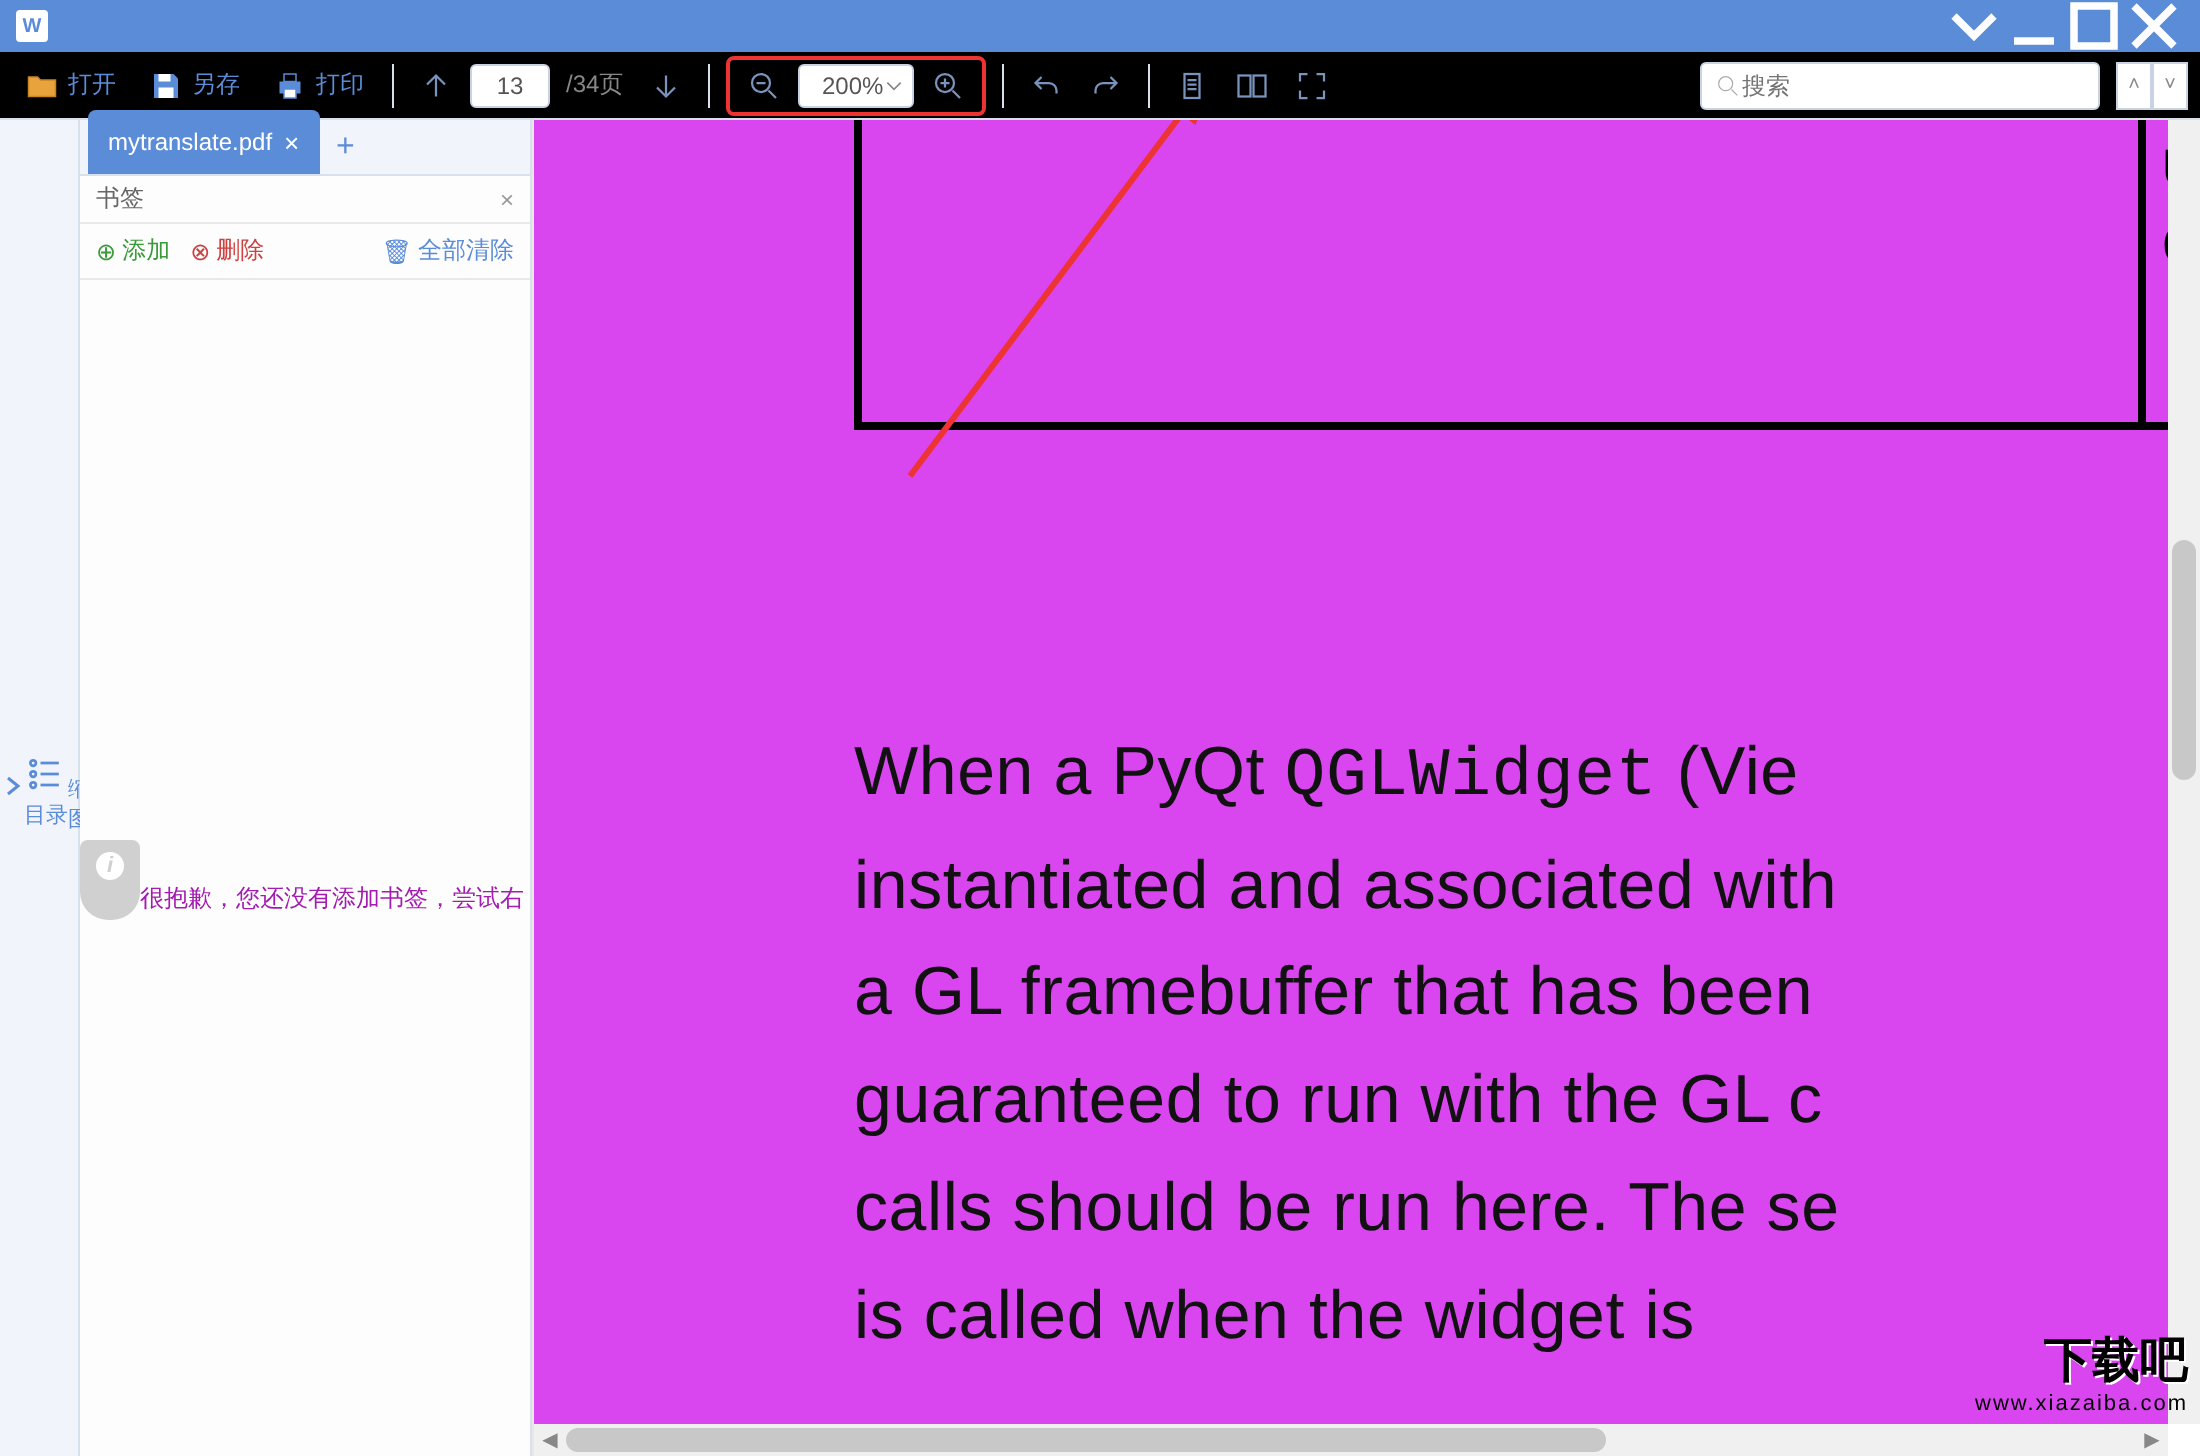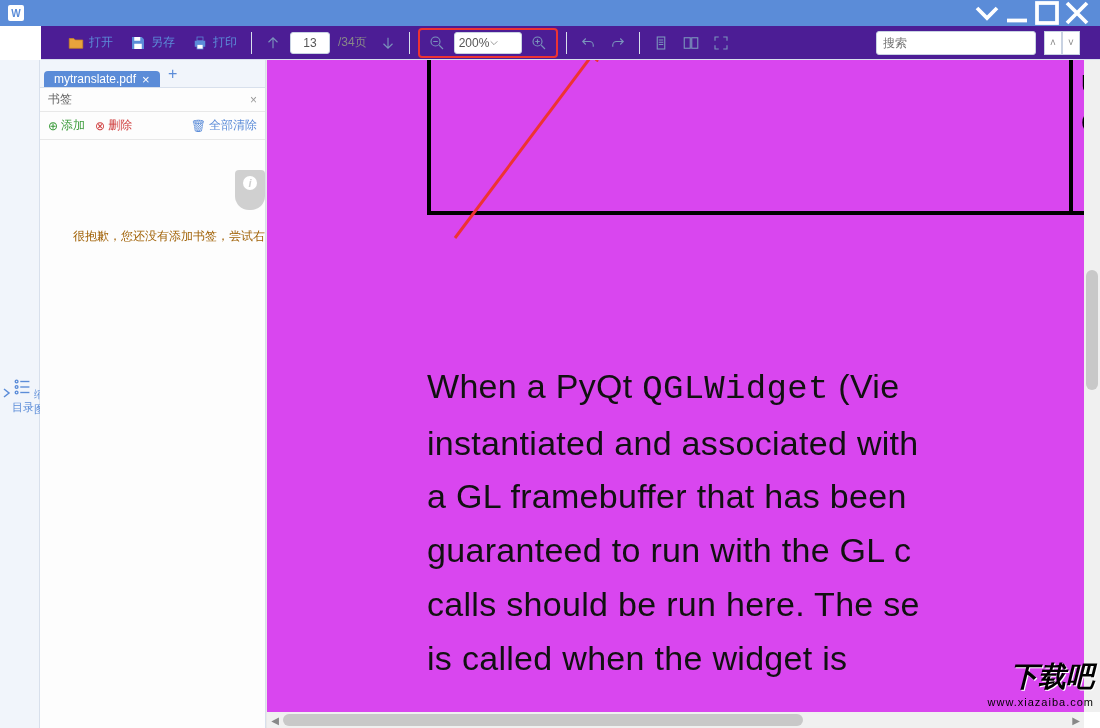--- a/index.html
+++ b/index.html
@@ -4,80 +4,80 @@
 <style>
 * { margin: 0; padding: 0; box-sizing: border-box; font-family: "Microsoft YaHei", Arial, sans-serif; }
 body { width: 1100px; height: 728px; overflow: hidden; background: #fff; position: relative; }
 
 .titlebar { height: 26px; background: #5b8cd8; color: #fff; display: flex; align-items: center; padding: 0 8px; font-size: 12px; }
 .titlebar .app-icon { width: 16px; height: 16px; background: #fff; margin-right: 6px; border-radius: 2px; display:flex; align-items:center; justify-content:center; color:#5b8cd8; font-size:10px; font-weight:bold; }
 .titlebar .spacer { flex: 1; }
 .titlebar .wbtn { width: 30px; height: 26px; display: flex; align-items: center; justify-content: center; cursor: pointer; }
 .titlebar .wbtn svg { stroke: #fff; stroke-width: 1.5; fill: none; }
 
-.toolbar { height: 34px; background: #4c1d95; border-bottom: 1px solid #d8e0ec; display: flex; align-items: center; padding: 0 20px; gap: 4px; font-size: 12px; color: #5b8cd8; margin-left: 41px; }
+.toolbar { height: 34px; background: #000000; border-bottom: 1px solid #d8e0ec; display: flex; align-items: center; padding: 0 6px; gap: 4px; font-size: 12px; color: #5b8cd8; }
 .tbtn { display: flex; align-items: center; height: 26px; padding: 0 6px; gap: 4px; cursor: pointer; border-radius: 3px; }
 .tbtn svg { width: 18px; height: 18px; }
 .tsep { width: 1px; height: 22px; background: #d8e0ec; margin: 0 4px; }
 .page-input { width: 40px; height: 22px; border: 1px solid #c8d2e2; border-radius: 3px; background: #fff; text-align: center; font-size: 12px; color: #555; }
 .page-total { color: #888; padding: 0 4px; }
 .zoom-group { display: flex; align-items: center; border: 2px solid #e33; border-radius: 4px; padding: 2px 4px; gap: 4px; height: 30px; }
-.zoom-select { width: 68px; height: 22px; border: 1px solid #c8d2e2; border-radius: 3px; background: #fff; display: flex; align-items: center; padding: 0 4px; font-size: 12px; color: #555; justify-content: flex-start; }
+.zoom-select { width: 58px; height: 22px; border: 1px solid #c8d2e2; border-radius: 3px; background: #fff; display: flex; align-items: center; padding: 0 4px; font-size: 12px; color: #555; justify-content: flex-end; }
 .zoom-select svg { width: 10px; height: 10px; }
 .icon-btn { width: 26px; height: 26px; display: flex; align-items: center; justify-content: center; cursor: pointer; border-radius: 3px; }
 .icon-btn svg { width: 18px; height: 18px; stroke: #7a93bc; fill: none; stroke-width: 1.5; }
-.search-box { display: flex; align-items: center; border: 1px solid #c8d2e2; border-radius: 3px; background: #fff; height: 24px; padding: 0 6px; width: 160px; margin-left: auto; }
+.search-box { display: flex; align-items: center; border: 1px solid #c8d2e2; border-radius: 3px; background: #fff; height: 24px; padding: 0 6px; width: 200px; margin-left: auto; }
 .search-box input { border: none; outline: none; flex: 1; font-size: 12px; color: #999; background: transparent; }
 .search-box svg { width: 14px; height: 14px; stroke: #aaa; fill: none; }
 .search-nav { display:flex; margin-left:4px; }
 .search-nav .sn { width:18px; height:24px; border:1px solid #c8d2e2; background:#fff; display:flex; align-items:center; justify-content:center; font-size:10px; color:#888; }
 
 .body-area { display: flex; height: calc(728px - 26px - 34px); }
 
 .leftrail { width: 40px; background: #f1f5fb; border-right: 1px solid #d8e0ec; display: flex; align-items: center; padding-top: 4px; }
 .rail-toggle { width: 28px; height: 20px; display: flex; align-items: center; justify-content: center; margin-bottom: 6px; cursor:pointer; }
 .rail-item { width: 36px; height: 44px; display: flex; flex-direction: column; align-items: center; justify-content: center; cursor: pointer; color: #5b8cd8; font-size: 11px; gap: 2px; border-radius: 3px; margin-bottom: 2px; }
 .rail-item svg { width: 22px; height: 22px; stroke: #5b8cd8; fill: none; stroke-width: 1.5; }
 .rail-item.active { background: #e3ecf7; }
 .rail-item.solid svg { fill: #5b8cd8; stroke: none; }
 
 .sidepanel { width: 226px; background: #fdfdfd; border-right: 1px solid #d8e0ec; display: flex; flex-direction: column; }
 .tabstrip { height: 28px; background: #f1f5fb; border-bottom: 1px solid #d8e0ec; display: flex; align-items: flex-end; padding-left: 4px; }
-.tab { height: 16px; background: #5b8cd8; color: #fff; display: flex; align-items: center; padding: 0 10px; font-size: 12px; border-radius: 4px 4px 0 0; gap: 6px; margin-top: 33px; }
+.tab { height: 32px; background: #5b8cd8; color: #fff; display: flex; align-items: center; padding: 0 10px; font-size: 12px; border-radius: 4px 4px 0 0; gap: 6px; margin-top: 33px; }
 .tab .close { cursor: pointer; font-size: 13px; }
 .newtab { width: 26px; height: 26px; display: flex; align-items: center; justify-content: center; color: #5b8cd8; font-size: 16px; cursor: pointer; }
 .panel-header { height: 24px; border-bottom: 1px solid #e8e8e8; display: flex; align-items: center; padding: 0 8px; font-size: 12px; color: #666; justify-content: space-between; }
 .panel-header .px { cursor: pointer; color: #999; }
 .panel-actions { height: 28px; border-bottom: 1px solid #e8e8e8; display: flex; align-items: center; padding: 0 8px; font-size: 12px; gap: 10px; }
 .pa { display: flex; align-items: center; gap: 3px; cursor: pointer; }
 .pa.add { color: #3a9b3a; }
 .pa.del { color: #d04040; }
 .pa.clear { color: #5b8cd8; margin-left: auto; }
-.bookmark-empty { flex: 1; display: flex; flex-direction: column; align-items: flex-end; padding-top: 30px; font-size: 12px; color: #a16207; }
+.bookmark-empty { flex: 1; display: flex; flex-direction: row; align-items: center; padding-top: 30px; font-size: 12px; color: #a21caf; }
 .bm-icon { width: 30px; height: 40px; background: #d0d0d0; border-radius: 4px 4px 14px 14px; position: relative; margin-bottom: 18px; }
 .bm-icon::after { content: "i"; position: absolute; top: 6px; left: 50%; transform: translateX(-50%); width: 14px; height: 14px; background: #fff; border-radius: 50%; color: #d0d0d0; font-weight: bold; font-style: italic; display: flex; align-items: center; justify-content: center; font-size: 11px; }
 
 .content { flex: 1; background: #fff; position: relative; overflow: hidden; border-left: 1px solid #e8e8e8; }
 .doc { position: absolute; left: 0; top: 0; right: 16px; bottom: 16px; background: #d946ef; overflow: hidden; }
 .table-frag { position: absolute; left: 160px; top: 0; width: 900px; height: 155px; border: 4px solid #000; border-top: none; display: flex; }
 .table-frag .cL { flex: 1; border-right: 4px solid #000; }
 .table-frag .cR { width: 250px; padding: 6px 8px; font-family: "Courier New", monospace; font-size: 26px; line-height: 1.5; white-space: pre; overflow: hidden; }
 .body-text { position: absolute; left: 160px; top: 300px; right: 0; font-size: 34px; line-height: 1.58; color: #111; letter-spacing: 0.3px; }
 .body-text .mono { font-family: "Courier New", monospace; }
 
 .arrow-annot { position: absolute; left: 178px; top: -42px; pointer-events: none; }
 
 .vscroll { position: absolute; right: 0; top: 0; bottom: 16px; width: 16px; background: #f0f0f0; }
 .vscroll .thumb { position: absolute; left: 2px; right: 2px; top: 210px; height: 120px; background: #c8c8c8; border-radius: 6px; }
 .hscroll { position: absolute; left: 0; right: 16px; bottom: 0; height: 16px; background: #f0f0f0; }
 .hscroll .thumb { position: absolute; top: 2px; bottom: 2px; left: 0; width: 520px; background: #c8c8c8; border-radius: 6px; }
 .hscroll .arrow, .vscroll .arrow { position: absolute; width: 16px; height: 16px; display:flex; align-items:center; justify-content:center; font-size:10px; color:#888; }
 
 .watermark { position: absolute; right: 6px; bottom: 20px; color: #000; text-align: right; font-family: Arial; }
-.watermark .big { font-size: 28px; font-weight: bold; font-style: italic; text-shadow: 1px 1px 0 #fff; }
+.watermark .big { font-size: 24px; font-weight: bold; text-shadow: 1px 1px 0 #fff; }
 .watermark .small { font-size: 11px; letter-spacing: 1px; }
 </style>
 </head>
 <body>
 
 <div class="titlebar">
   <div class="app-icon">W</div>
   <div class="spacer"></div>
   <div class="wbtn">
       <svg viewBox="0 0 12 12">

